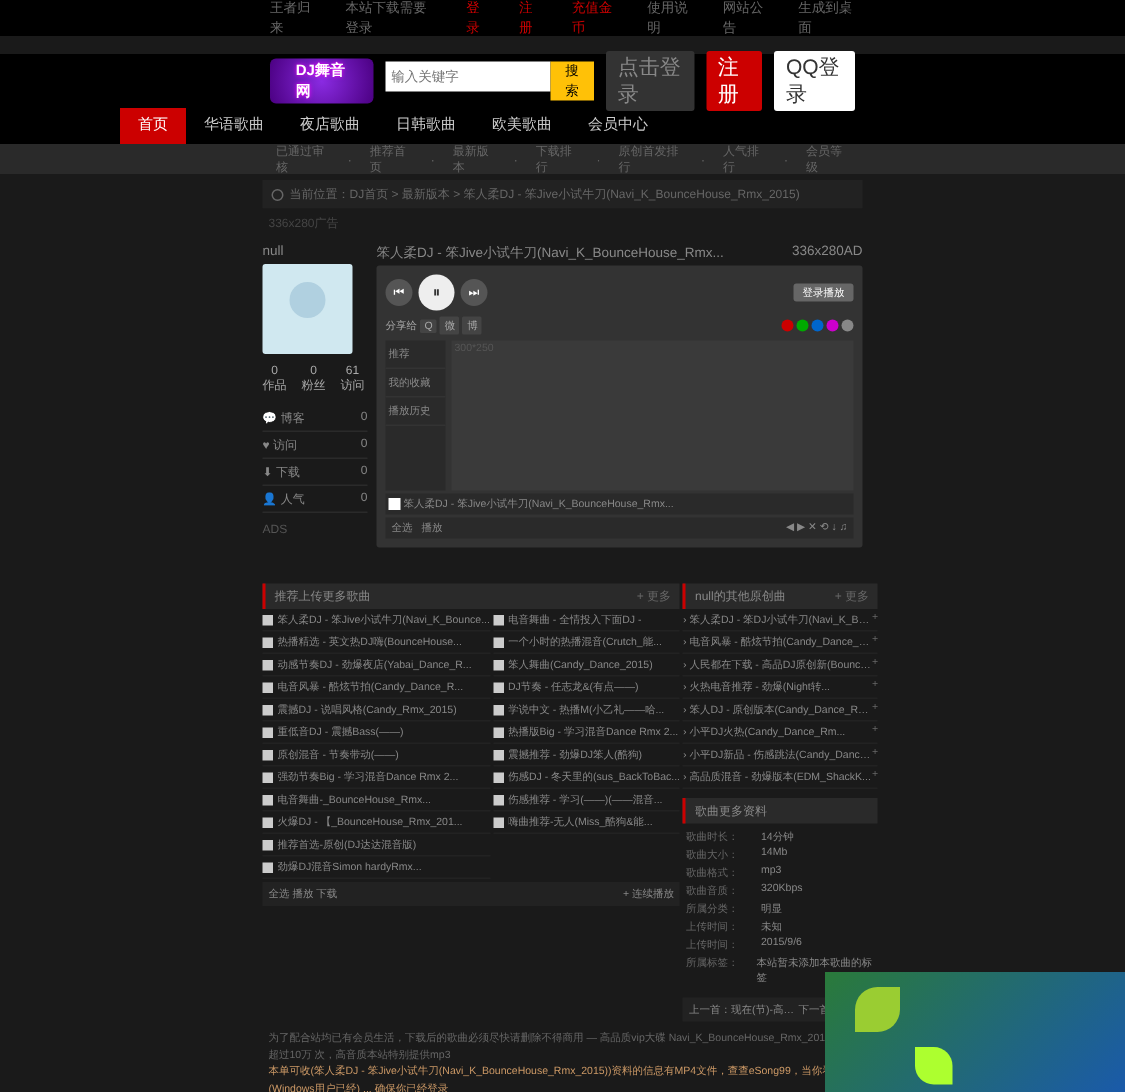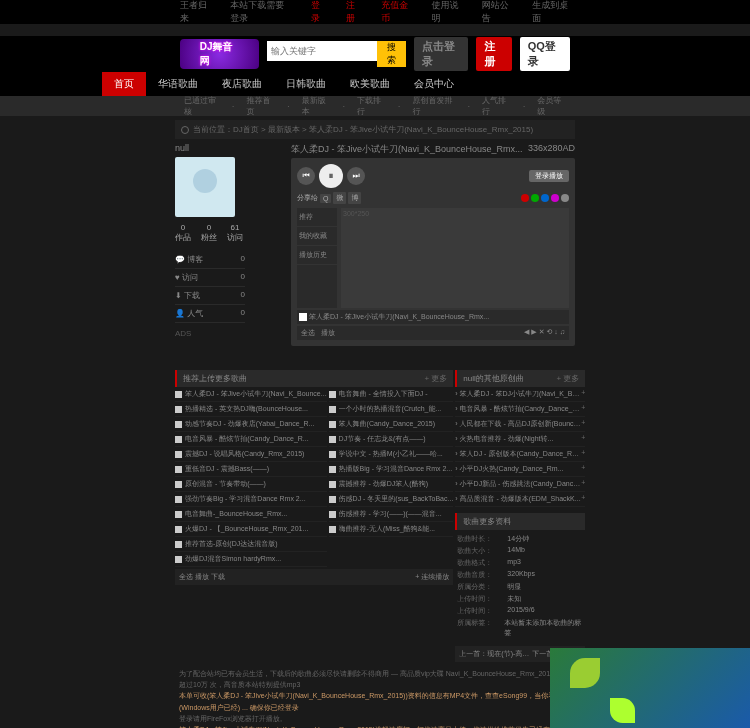--- a/index.html
+++ b/index.html
@@ -6,43 +6,43 @@
 body { background: #1a1a1a; font-family: Arial, sans-serif; font-size: 9px; color: #888; width: 750px; }
 .top-bar { background: #000; height: 24px; display: flex; align-items: center; padding: 0 180px; gap: 20px; }
 .top-bar span { color: #666; }
 .top-bar .red { color: #c00; }
 .header { background: #000; height: 36px; display: flex; align-items: center; padding: 0 180px; gap: 8px; margin-top: 12px; }
 .logo { width: 90px; height: 30px; background: radial-gradient(circle, #8a2be2, #4b0082); border-radius: 4px; position: relative; }
 .logo::before { content: "DJ舞音网"; position: absolute; top: 50%; left: 50%; transform: translate(-50%,-50%); color: #fff; font-size: 10px; font-weight: bold; text-shadow: 0 0 3px #f0f; }
 .search-box { display: flex; }
 .search-input { width: 110px; height: 20px; border: none; padding: 0 4px; font-size: 9px; }
 .search-btn { background: #ffc107; color: #000; border: none; padding: 0 10px; font-size: 9px; cursor: pointer; }
-.header-btn { padding: 2px 8px; border-radius: 2px; font-size: 11px; font-weight: bold; }
+.header-btn { padding: 2px 8px; border-radius: 2px; font-size: 14px; }
 .btn-red { background: #c00; color: #fff; }
 .btn-dark { background: #333; color: #888; }
 .btn-qq { background: #fff; color: #333; }
-.nav { background: #000; height: 24px; display: flex; padding: 0 102px; }
+.nav { background: #000; height: 24px; display: flex; padding: 0 80px; }
 .nav-item { padding: 0 12px; line-height: 24px; color: #ccc; font-size: 10px; cursor: pointer; }
 .nav-item.active { background: #c00; color: #fff; }
 .subnav { background: #2a2a2a; height: 20px; display: flex; padding: 0 180px; gap: 4px; align-items: center; font-size: 8px; }
 .subnav span { color: #666; padding: 0 4px; }
 .container { width: 400px; margin: 0 auto; padding: 4px 0; }
 .breadcrumb { background: #222; padding: 4px 6px; font-size: 8px; color: #666; display: flex; align-items: center; gap: 4px; }
 .bc-icon { width: 8px; height: 8px; border: 1px solid #666; border-radius: 50%; }
 .ad-banner { background: #1a1a1a; padding: 4px; font-size: 8px; color: #444; }
 .main-row { display: flex; gap: 6px; margin-top: 4px; }
 .profile-col { width: 70px; }
 .profile-name { color: #888; font-size: 9px; margin-bottom: 4px; }
 .avatar { width: 60px; height: 60px; background: #d0e8f0; border-radius: 2px; position: relative; }
 .avatar::after { content: ""; position: absolute; top: 12px; left: 18px; width: 24px; height: 24px; background: #b0d0e0; border-radius: 50%; }
 .stats { display: flex; gap: 10px; margin-top: 6px; font-size: 8px; text-align: center; }
 .stats div { color: #aaa; }
 .social-list { margin-top: 8px; }
 .social-item { display: flex; justify-content: space-between; padding: 3px 0; border-bottom: 1px solid #2a2a2a; font-size: 8px; }
-.player-col { flex: 1; margin-left: 40px; }
+.player-col { flex: 1; }
 .song-title { color: #888; font-size: 9px; margin-bottom: 2px; display: flex; justify-content: space-between; }
 .player-box { background: #333; padding: 6px; border-radius: 2px; }
 .controls { display: flex; align-items: center; gap: 4px; }
 .ctrl-btn { width: 18px; height: 18px; background: #555; border-radius: 50%; display: flex; align-items: center; justify-content: center; color: #fff; font-size: 8px; }
 .ctrl-btn.play { width: 24px; height: 24px; background: #eee; color: #333; font-size: 10px; }
 .login-btn { background: #666; color: #fff; padding: 1px 6px; font-size: 7px; border-radius: 2px; margin-left: auto; }
 .sub-controls { display: flex; gap: 2px; margin-top: 4px; font-size: 7px; color: #aaa; align-items: center; }
 .sc-item { background: #444; padding: 1px 3px; border-radius: 1px; }
 .sc-dot { width: 8px; height: 8px; border-radius: 50%; }
 .player-body { display: flex; margin-top: 4px; gap: 4px; }
@@ -124,20 +124,21 @@
   <span>人气排行</span>
     <span>·</span>
   <span>会员等级</span>
 </div>
 
 <div class="container">
   <div class="breadcrumb">
     <span class="bc-icon"></span>
     <span>当前位置：DJ首页 &gt; 最新版本 &gt; 笨人柔DJ - 笨Jive小试牛刀(Navi_K_BounceHouse_Rmx_2015)</span>
   </div>
+  <div class="ad-banner">336x280广告</div>
 
   <div class="main-row">
     <div class="profile-col">
       <div class="profile-name">null</div>
       <div class="avatar"></div>
       <div class="stats">
         <div>
             <div>0</div>
             <div>作品</div>
           </div>

